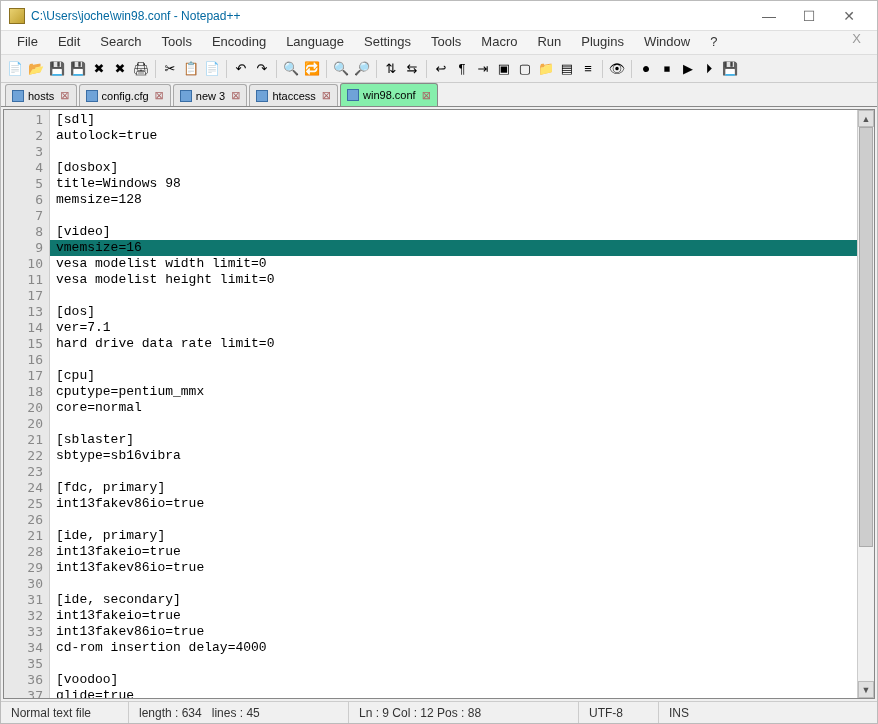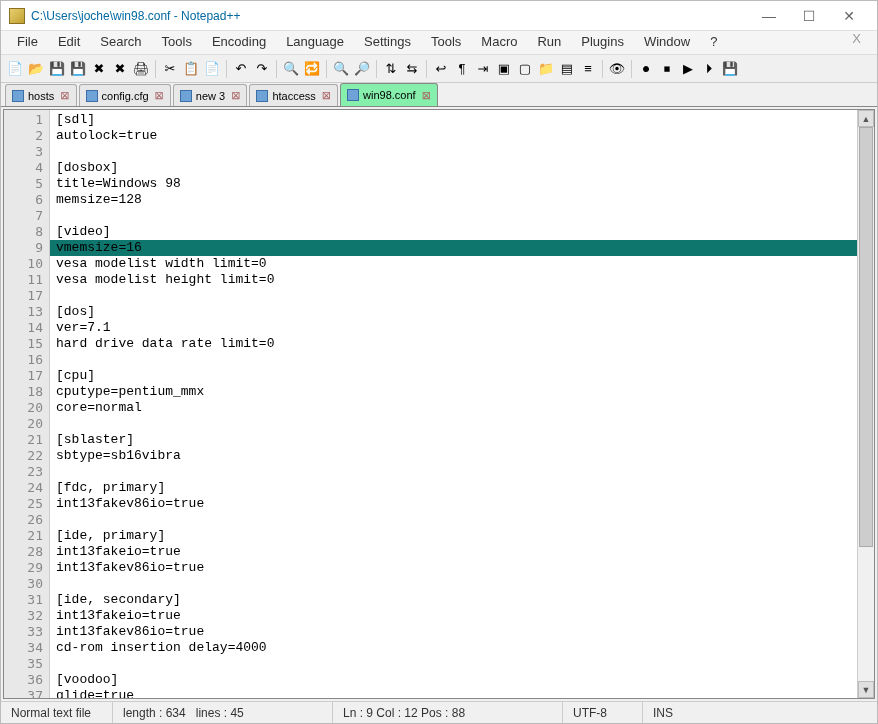--- a/index.html
+++ b/index.html
@@ -185,20 +185,20 @@
     </div>
   <div class="code" id="code"><div class="line">[sdl]</div><div class="line">autolock=true</div><div class="line"></div><div class="line">[dosbox]</div><div class="line">title=Windows 98</div><div class="line">memsize=128</div><div class="line"></div><div class="line">[video]</div><div class="line hl">vmemsize=16</div><div class="line">vesa modelist width limit=0</div><div class="line">vesa modelist height limit=0</div><div class="line"></div><div class="line">[dos]</div><div class="line">ver=7.1</div><div class="line">hard drive data rate limit=0</div><div class="line"></div><div class="line">[cpu]</div><div class="line">cputype=pentium_mmx</div><div class="line">core=normal</div><div class="line"></div><div class="line">[sblaster]</div><div class="line">sbtype=sb16vibra</div><div class="line"></div><div class="line">[fdc, primary]</div><div class="line">int13fakev86io=true</div><div class="line"></div><div class="line">[ide, primary]</div><div class="line">int13fakeio=true</div><div class="line">int13fakev86io=true</div><div class="line"></div><div class="line">[ide, secondary]</div><div class="line">int13fakeio=true</div><div class="line">int13fakev86io=true</div><div class="line">cd-rom insertion delay=4000</div><div class="line"></div><div class="line">[voodoo]</div><div class="line">glide=true</div></div>
   <div class="scrollbar">
     <div class="scroll-up">▲</div>
     <div class="scroll-thumb"></div>
     <div class="scroll-down">▼</div>
   </div>
 </div>
 
 <div class="statusbar">
-  <div class="cell" style="width:112px">Normal text file</div>
+  <div class="cell" style="width:128px">Normal text file</div>
   <div class="cell" style="width:220px">
     <span>length : 634</span>&nbsp;&nbsp;&nbsp;<span>lines : 45</span>
   </div>
   <div class="cell" style="width:230px">Ln : 9    Col : 12    Pos : 88</div>
   <div class="cell" style="width:80px">UTF-8</div>
   <div class="cell" style="width:50px">INS</div>
 </div>
 
 </body></html>

